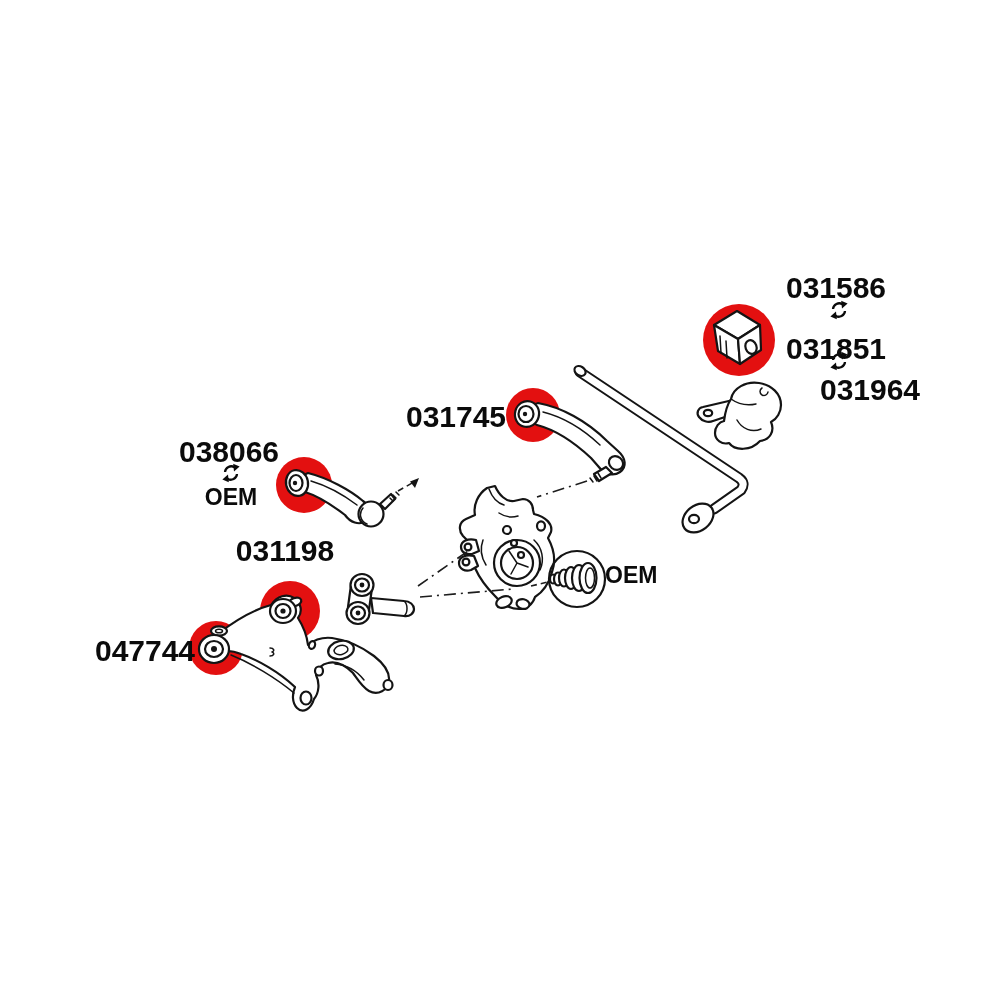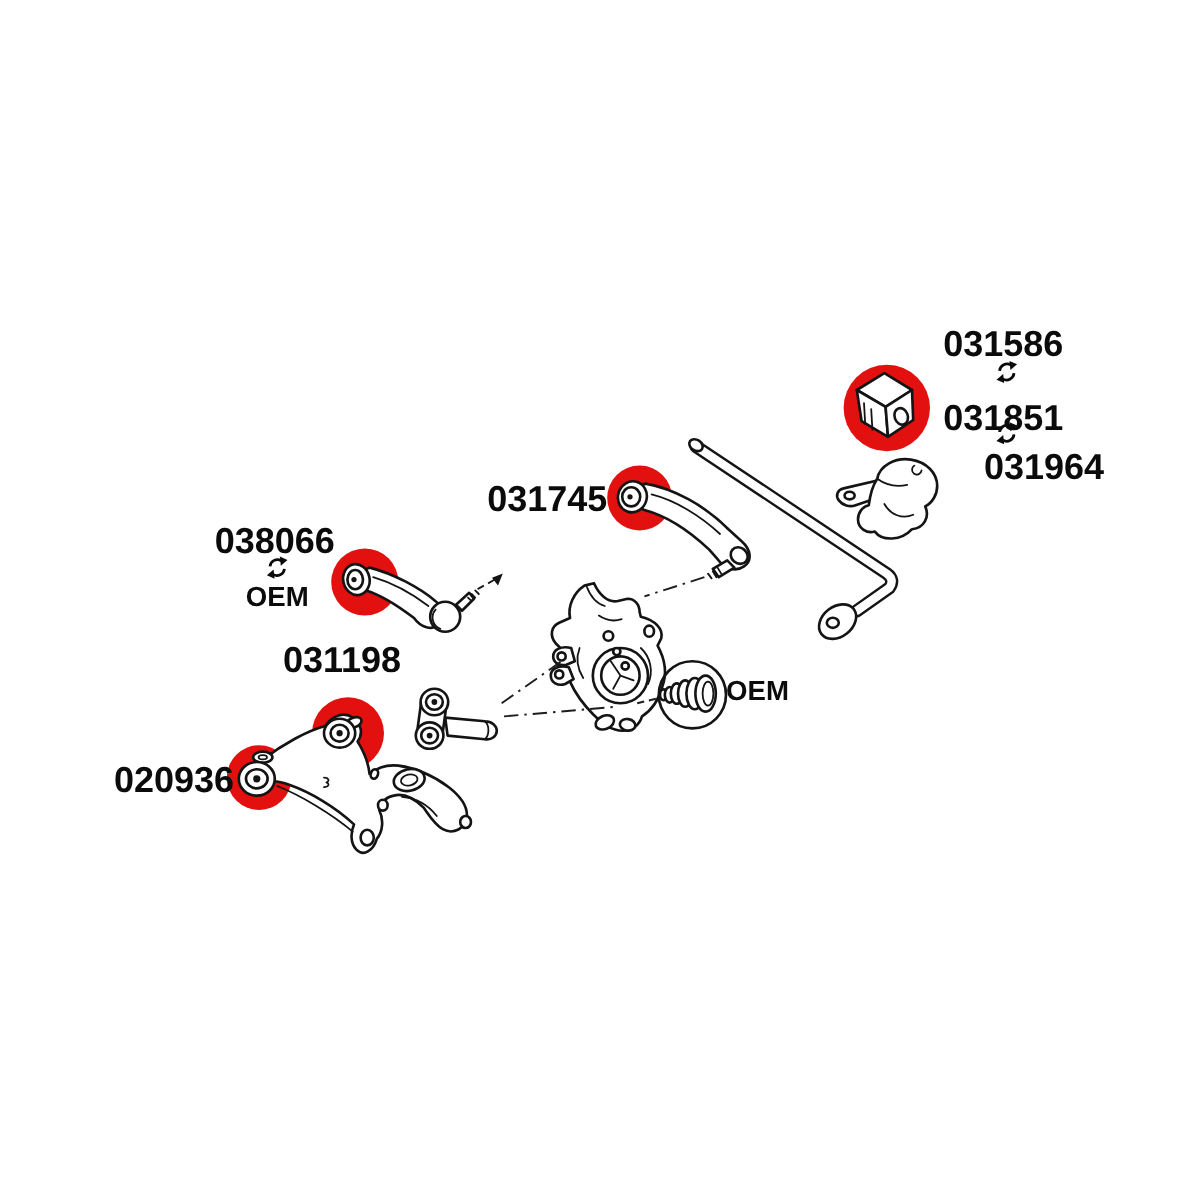--- a/index.html
+++ b/index.html
@@ -188,17 +188,17 @@
 
   <div class="lbl fs30" style="left:456px;top:402px;">031745</div>
 
   <div class="lbl fs30" style="left:229px;top:437px;">038066</div>
   <svg class="swap" style="left:231px;top:463px;" width="20" height="20" viewBox="0 0 20 20">
       <use href="#swapicon"></use>
     </svg>
   <div class="lbl fs33" style="left:231px;top:486px;">OEM</div>
 
   <div class="lbl fs30" style="left:285px;top:536px;">031198</div>
-  <div class="lbl fs30" style="left:145px;top:636px;">020936</div>
+  <div class="lbl fs30" style="left:145px;top:636px;">047744</div>
 
   <div class="lbl fs33 noshift" style="left:605px;top:564px;">OEM</div>
 
 </div>
 
 </body></html>

